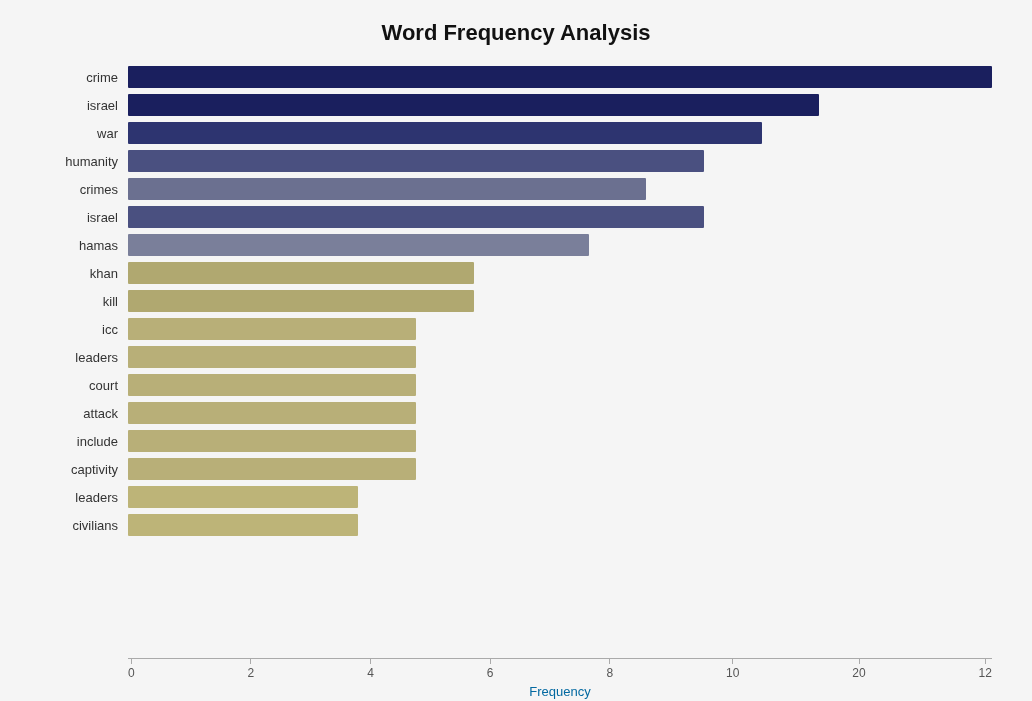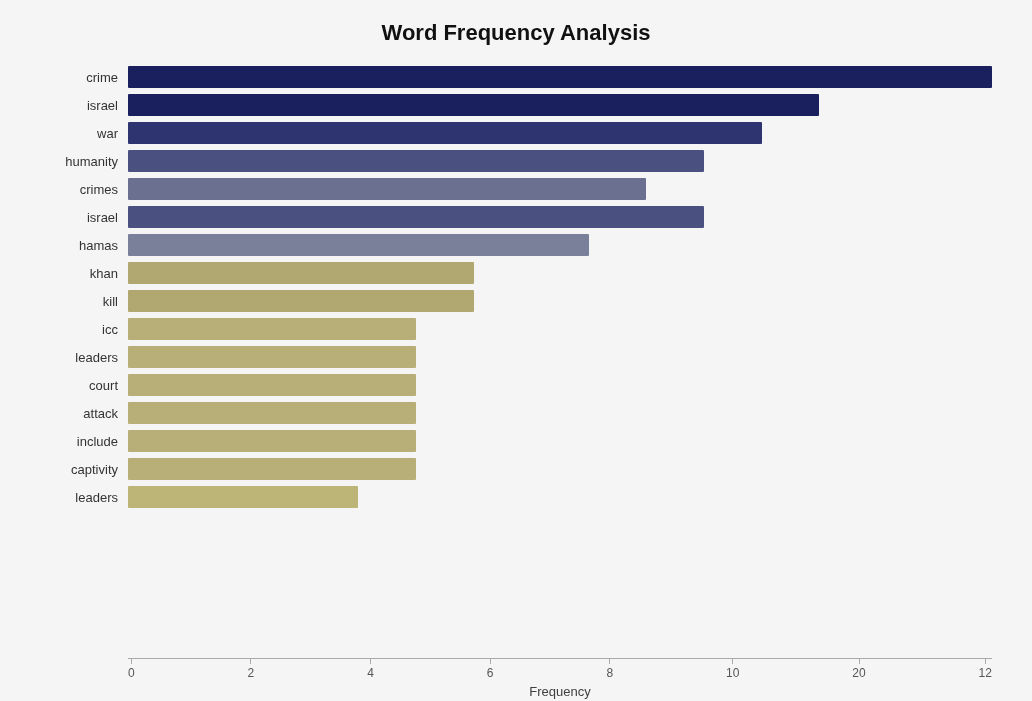--- a/index.html
+++ b/index.html
@@ -89,21 +89,21 @@
       background: #aaa;
     }
     .x-tick-label {
       font-size: 12px;
       color: #555;
       margin-top: 2px;
     }
     .x-axis-label {
       text-align: center;
       font-size: 13px;
-      color: #404040;
+      color: #0369a1;
       margin-top: 4px;
     }
   </style>
 </head>
 <body>
 
 <div class="chart-container">
   <div class="chart-title">Word Frequency Analysis</div>
   <div class="chart-area" id="chart-area">
 
@@ -196,20 +196,26 @@
         <div class="bar-track">
           <div class="bar-fill" style="width: 33.3333%; background-color: rgb(184, 175, 120);"></div>
         </div>
       </div>
       <div class="bar-row">
         <div class="bar-label">leaders</div>
         <div class="bar-track">
           <div class="bar-fill" style="width: 26.6667%; background-color: rgb(189, 180, 120);"></div>
         </div>
       </div>
+      <div class="bar-row">
+        <div class="bar-label">civilians</div>
+        <div class="bar-track">
+          <div class="bar-fill" style="width: 26.6667%; background-color: rgb(189, 180, 120);"></div>
+        </div>
+      </div>
     </div>
   <div class="x-axis-area">
     <div class="x-axis-spacer"></div>
     <div class="x-axis">
       <div class="x-axis-line"></div>
       <div class="x-ticks" id="x-ticks">
           <div class="x-tick">
             <div class="x-tick-line"></div>
             <div class="x-tick-label">0</div>
           </div>

